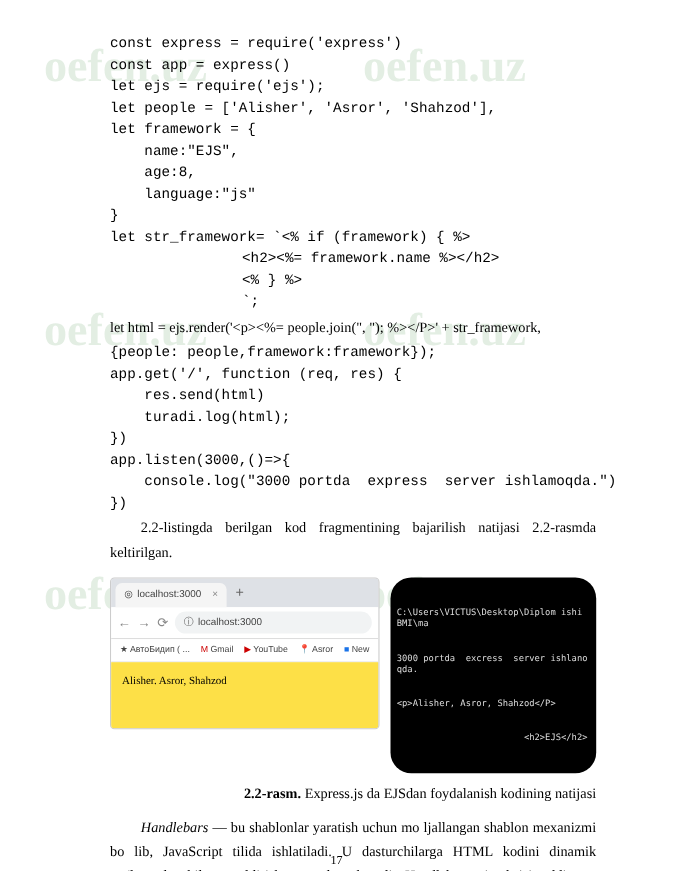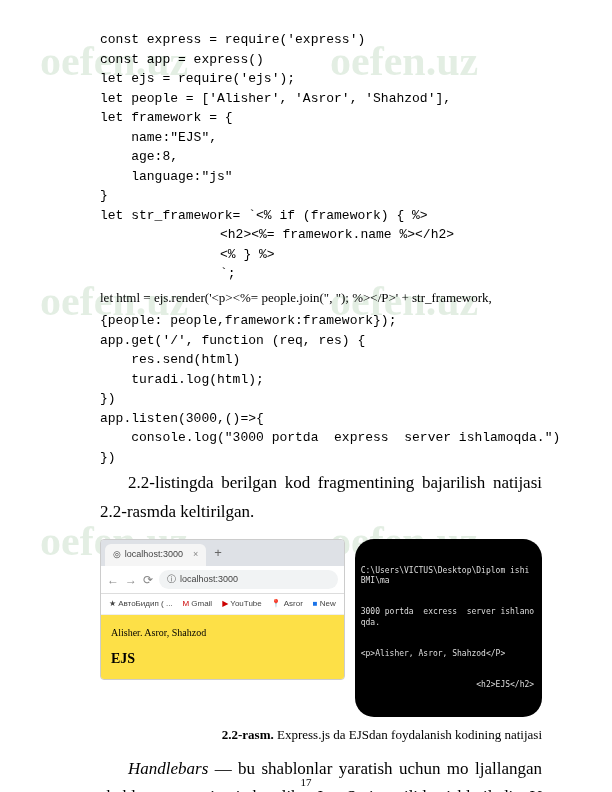--- a/index.html
+++ b/index.html
@@ -140,21 +140,21 @@
       border-radius: 19px;
     }
     .caption {
       text-align: right;
       font-size: 13px;
       margin: 8px 0 10px 0;
     }
     .caption b { font-weight: bold; }
     .body-para {
       text-align: justify;
-      font-size: 17px;
+      font-size: 13px;
       line-height: 1.7;
       margin: 2px 0;
     }
     .body-para .italic { font-style: italic; }
     .page-number {
       position: absolute;
       bottom: 2px;
       left: 50%;
       transform: translateX(-50%);
       font-size: 11px;
@@ -235,21 +235,20 @@
             <span>📍</span>
             <span>Asror</span>
           </span>
         <span class="bm-item">
             <span class="bm-blue">■</span>
             <span>New</span>
           </span>
       </div>
       <div class="page-body">
         <div class="page-names">Alisher. Asror, Shahzod</div>
-        <div class="page-ejs">EJS</div>
       </div>
     </div>
 
     <div class="terminal-shot">
       <div>C:\Users\VICTUS\Desktop\Diplom ishi BMI\ma</div>
       <div>3000 portda  excress  server ishlanoqda.</div>
       <div>&lt;p&gt;Alisher, Asror, Shahzod&lt;/P&gt;</div>
       <div>                        &lt;h2&gt;EJS&lt;/h2&gt;</div>
     </div>
   </div>

